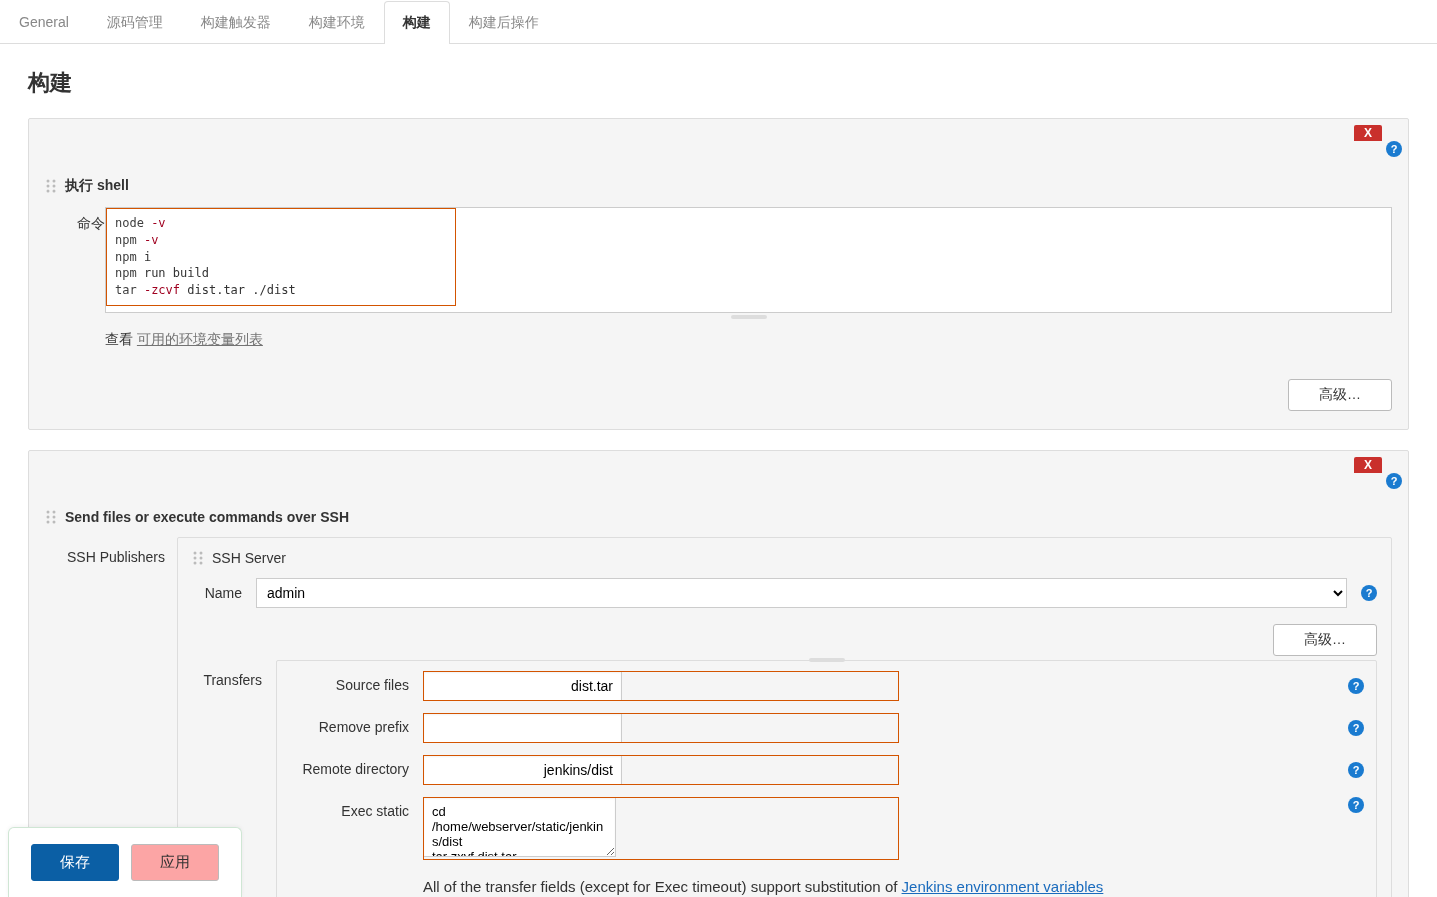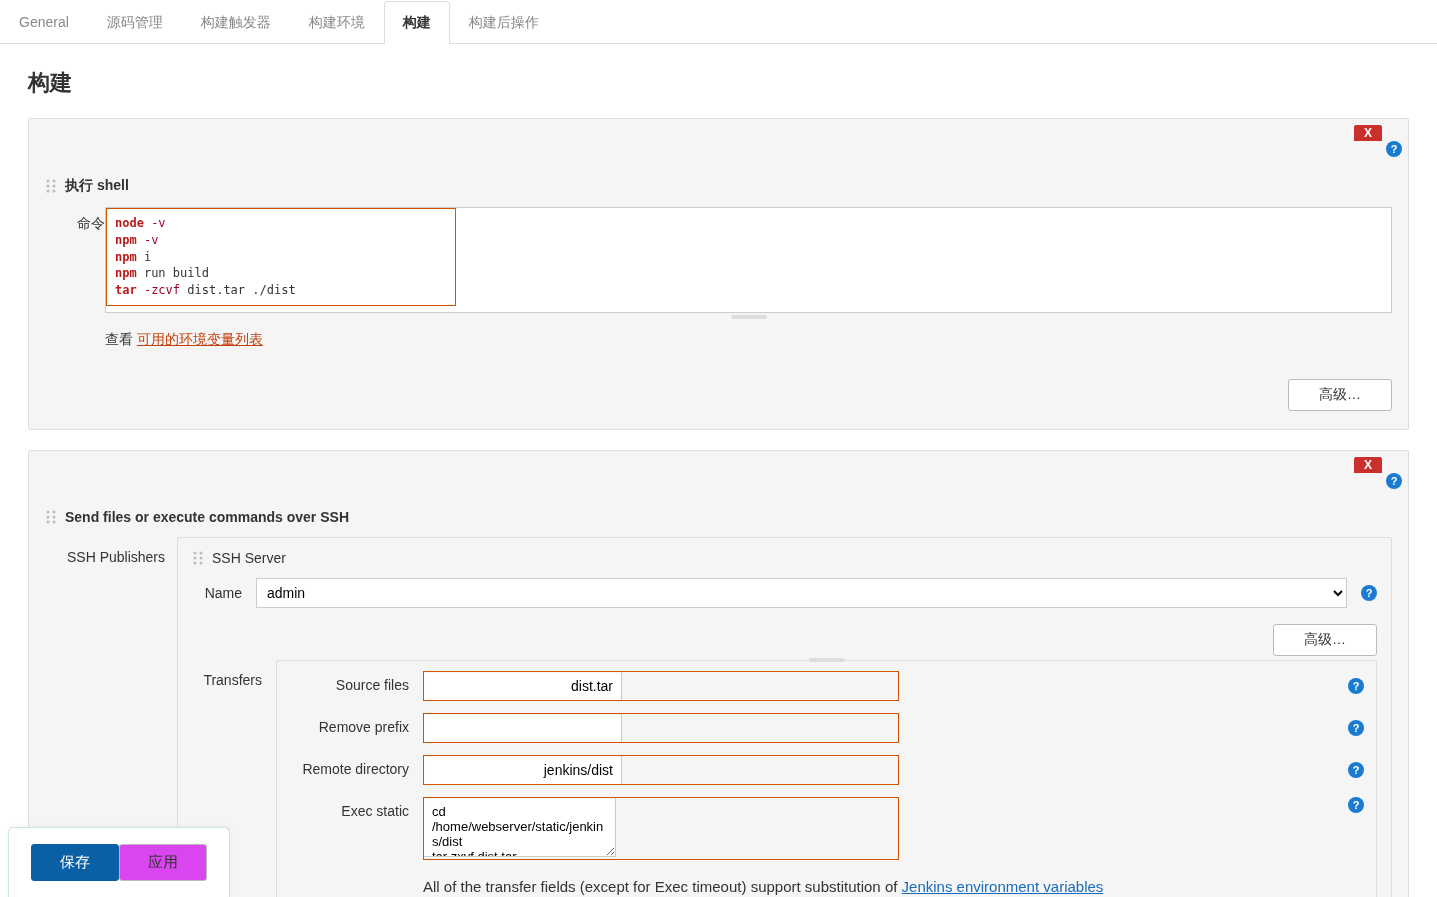--- a/index.html
+++ b/index.html
@@ -23,28 +23,28 @@
 .help-icon { position: absolute; top: 22px; right: 6px; width:16px; height:16px; border-radius:50%; background:#1a7bd0; color:#fff; font-size:11px; font-weight:700; display:inline-flex; align-items:center; justify-content:center; cursor:pointer; }
 
 
 .form-row { display: flex; align-items: flex-start; margin-bottom: 10px; }
 .form-label { width: 60px; text-align: right; padding-top: 8px; font-size: 14px; color: #333; flex-shrink:0; }
 
 
 .shell-wrap { flex: 1; background: #fff; border: 1px solid #ccc; }
 .code-area { border: 1px solid #d35400; outline: 1px solid #d35400; outline-offset: -1px; margin: 0; }
 .code-area pre { font-family: "Menlo","Consolas",monospace; font-size: 12px; padding: 6px 8px; line-height: 1.4; white-space: pre; color: #333; min-height: 75px; }
-.code-area pre .cmd { color: #b91c1c; font-weight: bold; }
+.code-area pre .cmd { color: #404040; }
 .code-area pre .flag { color: #a00020; }
 .resize-grip { height: 6px; background: #fff; position: relative; text-align:center; }
 .resize-grip::after { content:""; display:inline-block; width:36px; height:4px; background:#ddd; border-radius:2px; }
 
 
 .env-link-line { padding: 8px 0 14px; font-size: 14px; }
-.env-link-line a { color: #c2410c; text-decoration: underline; }
+.env-link-line a { color: #737373; text-decoration: underline; }
 
 
 .btn-row { text-align: right; padding: 6px 0 4px; }
 .btn { border: 1px solid #bbb; background: #fff; padding: 6px 30px; font-size: 14px; border-radius: 3px; cursor: pointer; color:#333; }
 
 
 .ssh-row { display: flex; align-items: flex-start; gap: 12px; }
 .ssh-label { width: 120px; text-align: right; padding-top: 12px; font-size: 14px; flex-shrink:0; }
 .ssh-body { flex: 1; border: 1px solid #ddd; background: #f5f5f5; border-radius: 2px; padding: 12px 14px; position: relative; }
 .ssh-header { display: flex; align-items:center; gap:8px; font-size:14px; margin-bottom:12px; }
@@ -63,23 +63,23 @@
 .trow .tl { width: 120px; text-align:right; padding-top:6px; flex-shrink:0; font-size:14px; }
 .trow .tf { flex:1; display:flex; align-items:center; gap:10px; }
 .tinput { flex:1; height: 30px; border:1px solid #ccc; background:#fff; padding: 0 8px; font-size:14px; box-shadow: inset 0 1px 2px rgba(0,0,0,.05); }
 .tinput.hl { border-color: #d35400; outline:1px solid #d35400; outline-offset:-1px;text-align:right; }
 .ttextarea { flex:1; min-height:60px; border:1px solid #ccc; background:#fff; padding:6px 8px; font-size:13px; font-family:inherit; box-shadow: inset 0 1px 2px rgba(0,0,0,.05); resize:vertical; }
 .ttextarea.hl { border-color: #d35400; outline:1px solid #d35400; outline-offset:-1px; }
 .transfer-note { font-size: 15px; padding: 6px 0 10px 134px; }
 .transfer-note a { color:#1a6bbd; text-decoration:underline; }
 
 
-.footer { position: fixed; left: 8px; bottom: 0; background: #fff; border:1px solid #cfe6d4; border-bottom:none; border-radius: 6px 6px 0 0; padding:16px 22px; display:flex; box-shadow:0 -1px 4px rgba(0,0,0,.05); }
+.footer { position: fixed; left: 8px; bottom: 0; background: #fff; border:1px solid #cfe6d4; border-bottom:none; border-radius: 6px 6px 0 0; padding:16px 22px; display:flex; gap:12px; box-shadow:0 -1px 4px rgba(0,0,0,.05); }
 .btn-primary { background:#0b5fa5; color:#fff; border:1px solid #0b5fa5; padding:8px 28px; font-size:15px; border-radius:3px; cursor:pointer; }
-.btn-secondary { background:#d946ef; color:#333; border:1px solid #bbb; padding:8px 28px; font-size:15px; border-radius:3px; cursor:pointer; }
+.btn-secondary { background:#fca5a5; color:#333; border:1px solid #bbb; padding:8px 28px; font-size:15px; border-radius:3px; cursor:pointer; }
 </style>
 </head>
 <body>
 
 <nav class="tabs">
   <div class="tab">General</div>
   <div class="tab">源码管理</div>
   <div class="tab">构建触发器</div>
   <div class="tab">构建环境</div>
   <div class="tab active">构建</div>

